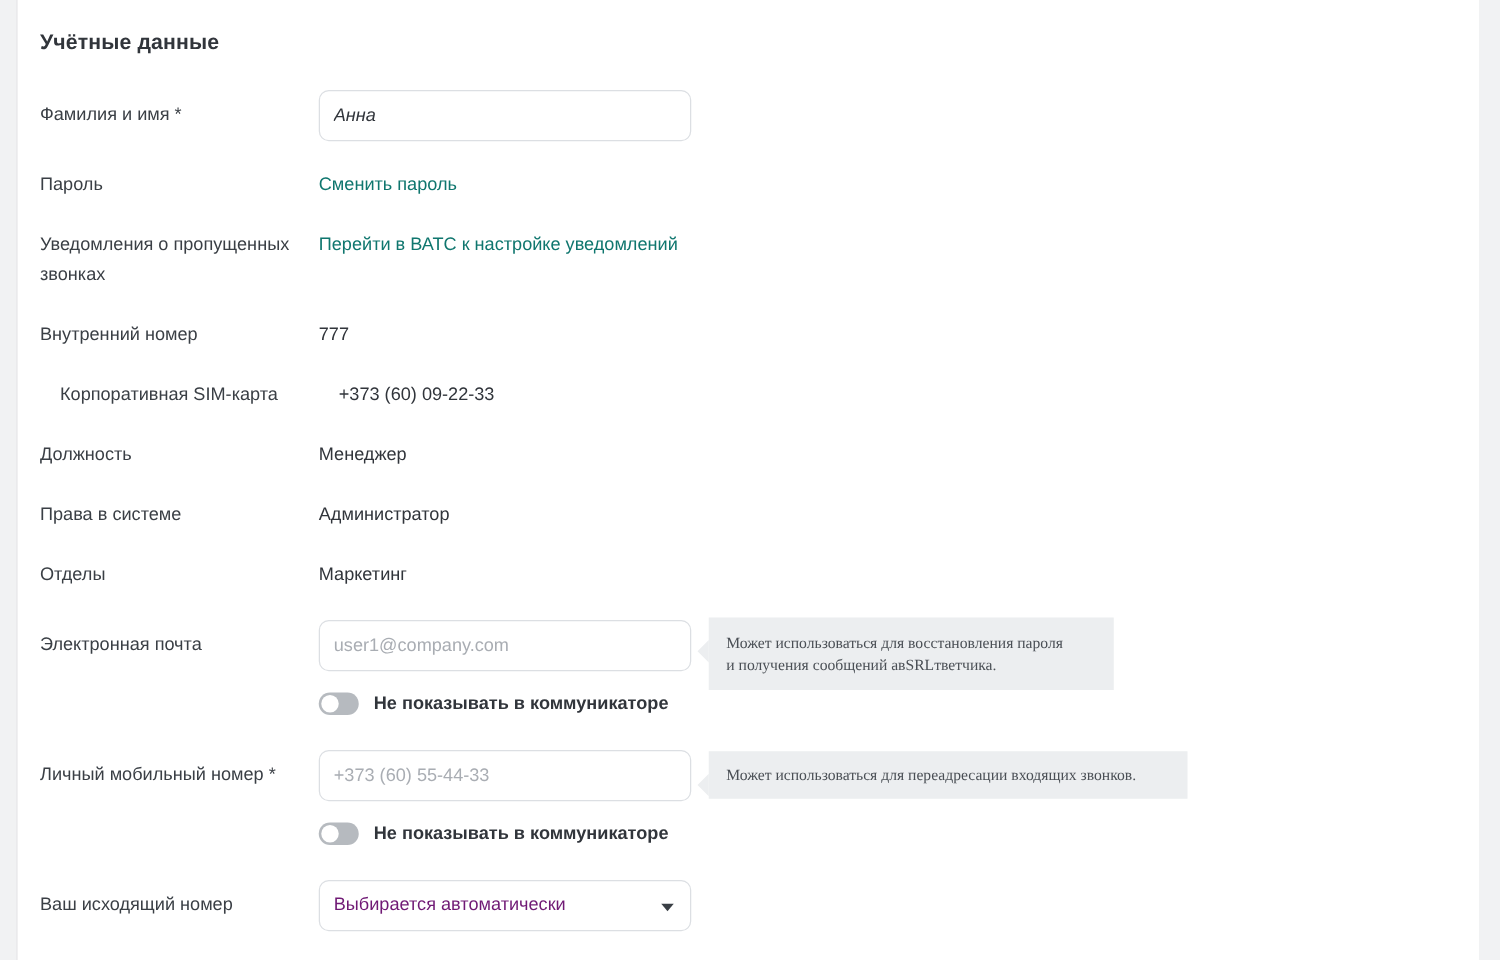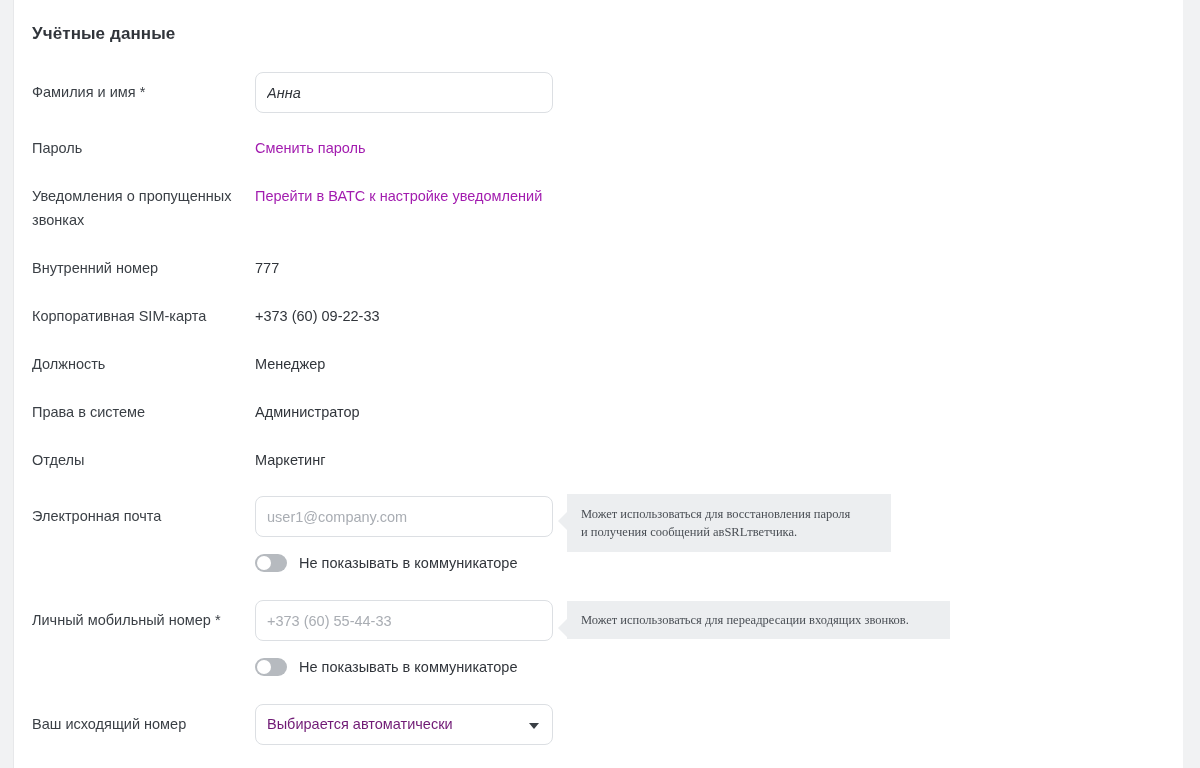--- a/index.html
+++ b/index.html
@@ -70,21 +70,21 @@
     font-size: 14.5px;
     line-height: 20px;
     color: #31353b;
     white-space: nowrap;
   }
   .link {
     position: absolute;
     left: 240px;
     font-size: 14.5px;
     line-height: 20px;
-    color: #a21caf;
+    color: #0f766e;
     cursor: pointer;
     white-space: nowrap;
   }
 
   
   .input {
     position: absolute;
     left: 240px;
     width: 298px;
     height: 41px;
@@ -149,20 +149,21 @@
     background: #ffffff;
   }
   .toggle-label {
     position: absolute;
     left: 44px;
     top: -1px;
     font-size: 14.5px;
     line-height: 20px;
     color: #31353b;
     white-space: nowrap;
+    font-weight: bold;
   }
 
   
   .hint {
     position: absolute;
     background: #eceef0;
     color: #4a4f55;
     font-size: 12.5px;
     line-height: 18px;
     padding: 11px 14px;
@@ -205,21 +206,21 @@
       <div class="label">Уведомления о пропущенных</div>
       <div class="label" style="top:24px;">звонках</div>
       <a class="link">Перейти в ВАТС к настройке уведомлений</a>
     </div>
 
     <div class="row" style="top:258px;height:20px;padding-left:12px;">
       <div class="label">Внутренний номер</div>
       <div class="value">777</div>
     </div>
 
-    <div class="row" style="top:306px;height:20px;">
+    <div class="row" style="top:306px;height:20px;margin-left:16px;">
       <div class="label">Корпоративная SIM-карта</div>
       <div class="value">+373 (60) 09-22-33</div>
     </div>
 
     <div class="row" style="top:354px;height:20px;">
       <div class="label">Должность</div>
       <div class="value">Менеджер</div>
     </div>
 
     <div class="row" style="top:402px;height:20px;">

